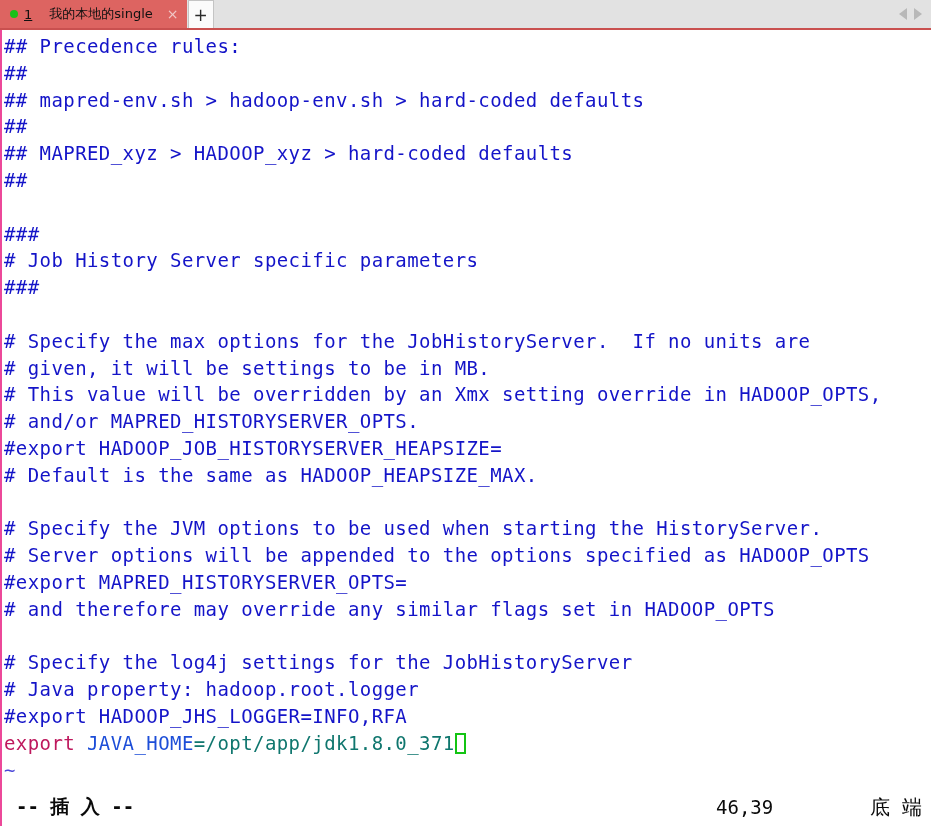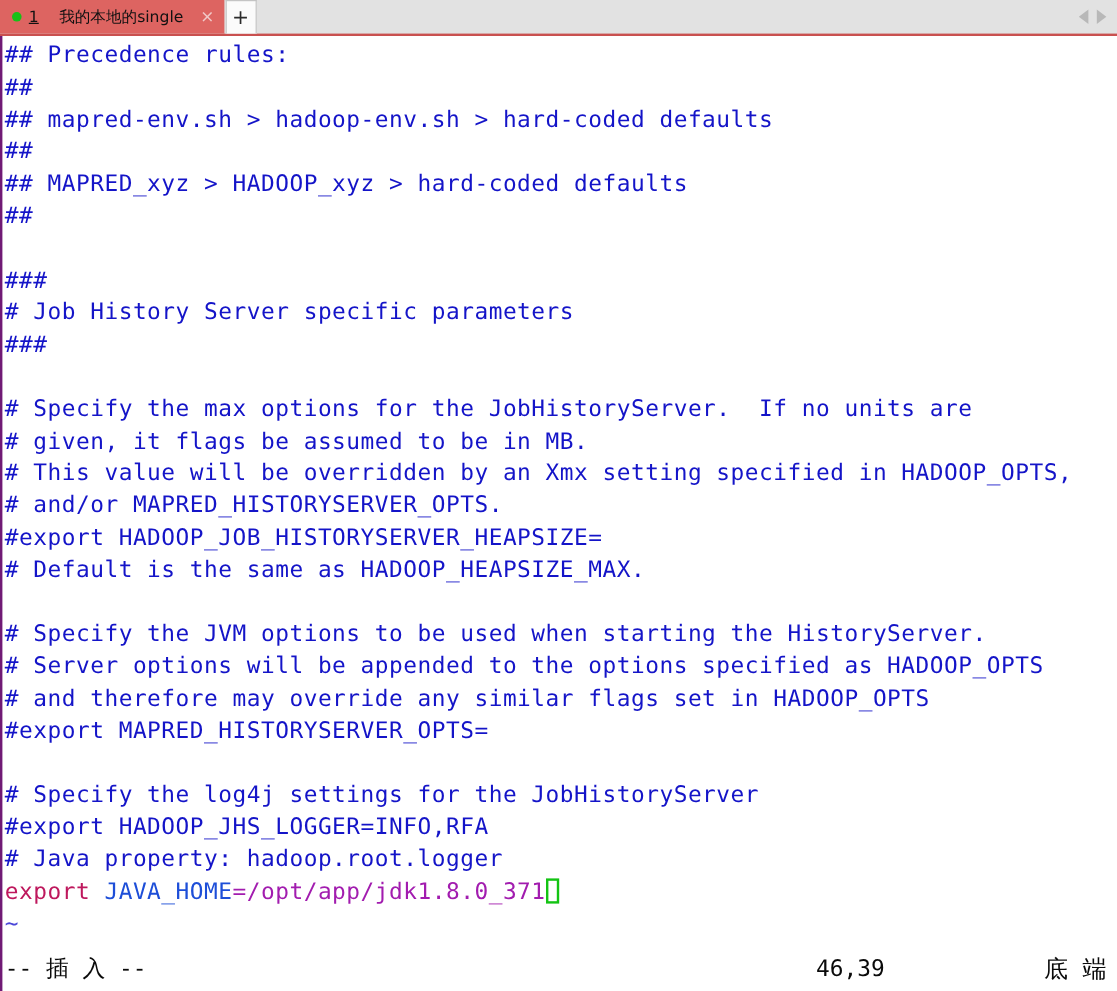--- a/index.html
+++ b/index.html
@@ -95,21 +95,21 @@
     border-top: 6px solid transparent;
     border-bottom: 6px solid transparent;
     border-left: 8px solid #b8b8b8;
   }
 
   
   #terminal {
     position: relative;
     height: 796px;
     background: #ffffff;
-    border-left: 2px solid #701a75;
+    border-left: 2px solid #ec4899;
     box-sizing: border-box;
     overflow: hidden;
   }
   #buffer {
     position: absolute;
     left: 2px;
     top: 0;
     right: 0;
     bottom: 0;
     padding-top: 3px;
@@ -122,21 +122,21 @@
     font-size: 19px;
     letter-spacing: 0.42px;
     white-space: pre;
     color: #1414c8;
   }
   .line.blank { color: transparent; }
   .tilde { color: #4a46d8; }
 
   .tok-kw   { color: #be185d; }
   .tok-var  { color: #1d4ed8; }
-  .tok-val  { color: #a21caf; text-align: center; }
+  .tok-val  { color: #0f766e; text-align: center; }
   .cursor {
     display: inline-block;
     width: 11px;
     height: 21px;
     vertical-align: -4px;
     border: 2px solid #13c413;
     box-sizing: border-box;
   }
 
   
@@ -146,22 +146,22 @@
     right: 0;
     bottom: 6px;
     height: 26px;
     display: flex;
     align-items: center;
     font-family: "DejaVu Sans Mono", monospace;
     font-size: 19px;
     color: #0a0a0a;
     white-space: pre;
   }
-  #status-mode { margin-left: 0px; }
-  #status-pos  { position: absolute; left: 676px; }
+  #status-mode { margin-left: 12px; font-weight: bold; }
+  #status-pos  { position: absolute; left: 712px; }
   #status-loc  { position: absolute; left: 866px; font-size: 20px; }
 </style>
 </head>
 <body>
 
 <div id="tabbar">
 
   <div class="tab">
     <span class="tab-dot"></span>
     <span class="tab-index">1</span>
@@ -189,34 +189,34 @@
         <div class="line">## mapred-env.sh &gt; hadoop-env.sh &gt; hard-coded defaults</div>
         <div class="line">##</div>
         <div class="line">## MAPRED_xyz &gt; HADOOP_xyz &gt; hard-coded defaults</div>
         <div class="line">##</div>
         <div class="line blank"> </div>
         <div class="line">###</div>
         <div class="line"># Job History Server specific parameters</div>
         <div class="line">###</div>
         <div class="line blank"> </div>
         <div class="line"># Specify the max options for the JobHistoryServer.  If no units are</div>
-        <div class="line"># given, it flags be assumed to be in MB.</div>
-        <div class="line"># This value will be overridden by an Xmx setting specified in HADOOP_OPTS,</div>
+        <div class="line"># given, it will be settings to be in MB.</div>
+        <div class="line"># This value will be overridden by an Xmx setting override in HADOOP_OPTS,</div>
         <div class="line"># and/or MAPRED_HISTORYSERVER_OPTS.</div>
         <div class="line">#export HADOOP_JOB_HISTORYSERVER_HEAPSIZE=</div>
         <div class="line"># Default is the same as HADOOP_HEAPSIZE_MAX.</div>
         <div class="line blank"> </div>
         <div class="line"># Specify the JVM options to be used when starting the HistoryServer.</div>
         <div class="line"># Server options will be appended to the options specified as HADOOP_OPTS</div>
+        <div class="line">#export MAPRED_HISTORYSERVER_OPTS=</div>
         <div class="line"># and therefore may override any similar flags set in HADOOP_OPTS</div>
-        <div class="line">#export MAPRED_HISTORYSERVER_OPTS=</div>
         <div class="line blank"> </div>
         <div class="line"># Specify the log4j settings for the JobHistoryServer</div>
+        <div class="line"># Java property: hadoop.root.logger</div>
         <div class="line">#export HADOOP_JHS_LOGGER=INFO,RFA</div>
-        <div class="line"># Java property: hadoop.root.logger</div>
       </div>
 
     <div class="line"><span class="tok-kw">export</span><span> </span><span class="tok-var">JAVA_HOME</span><span class="tok-val">=/opt/app/jdk1.8.0_371</span><span class="cursor"></span></div>
 
     <div class="line tilde">~</div>
   </div>
 
   <div id="statusline">
     <span id="status-mode">-- 插 入 --</span>
     <span id="status-pos">46,39</span>

